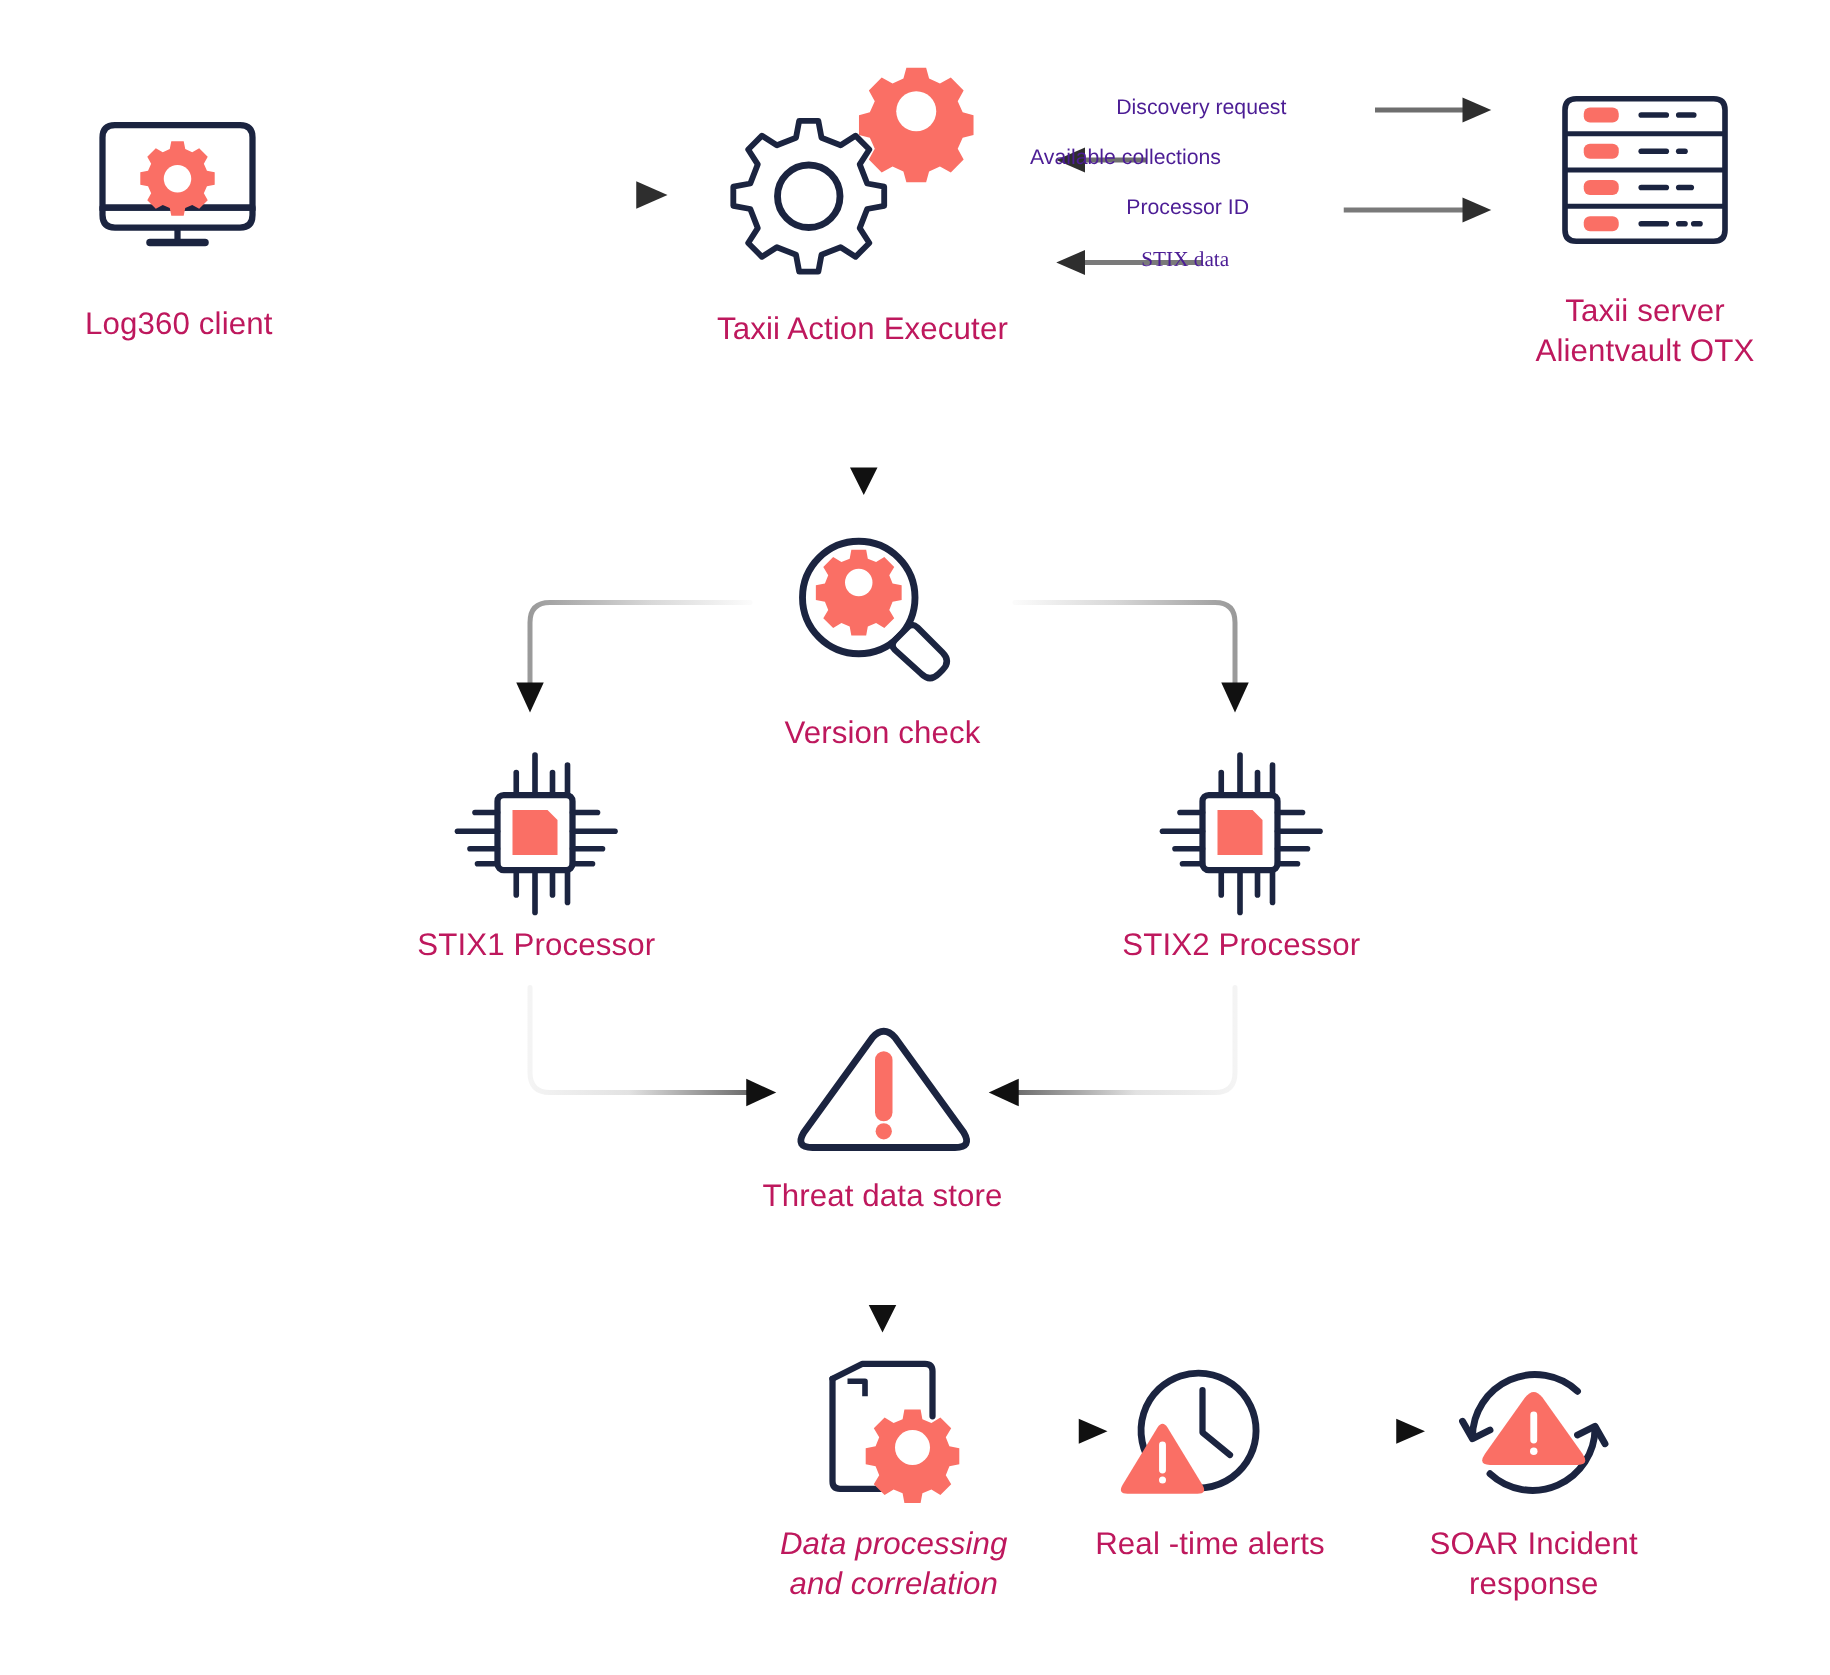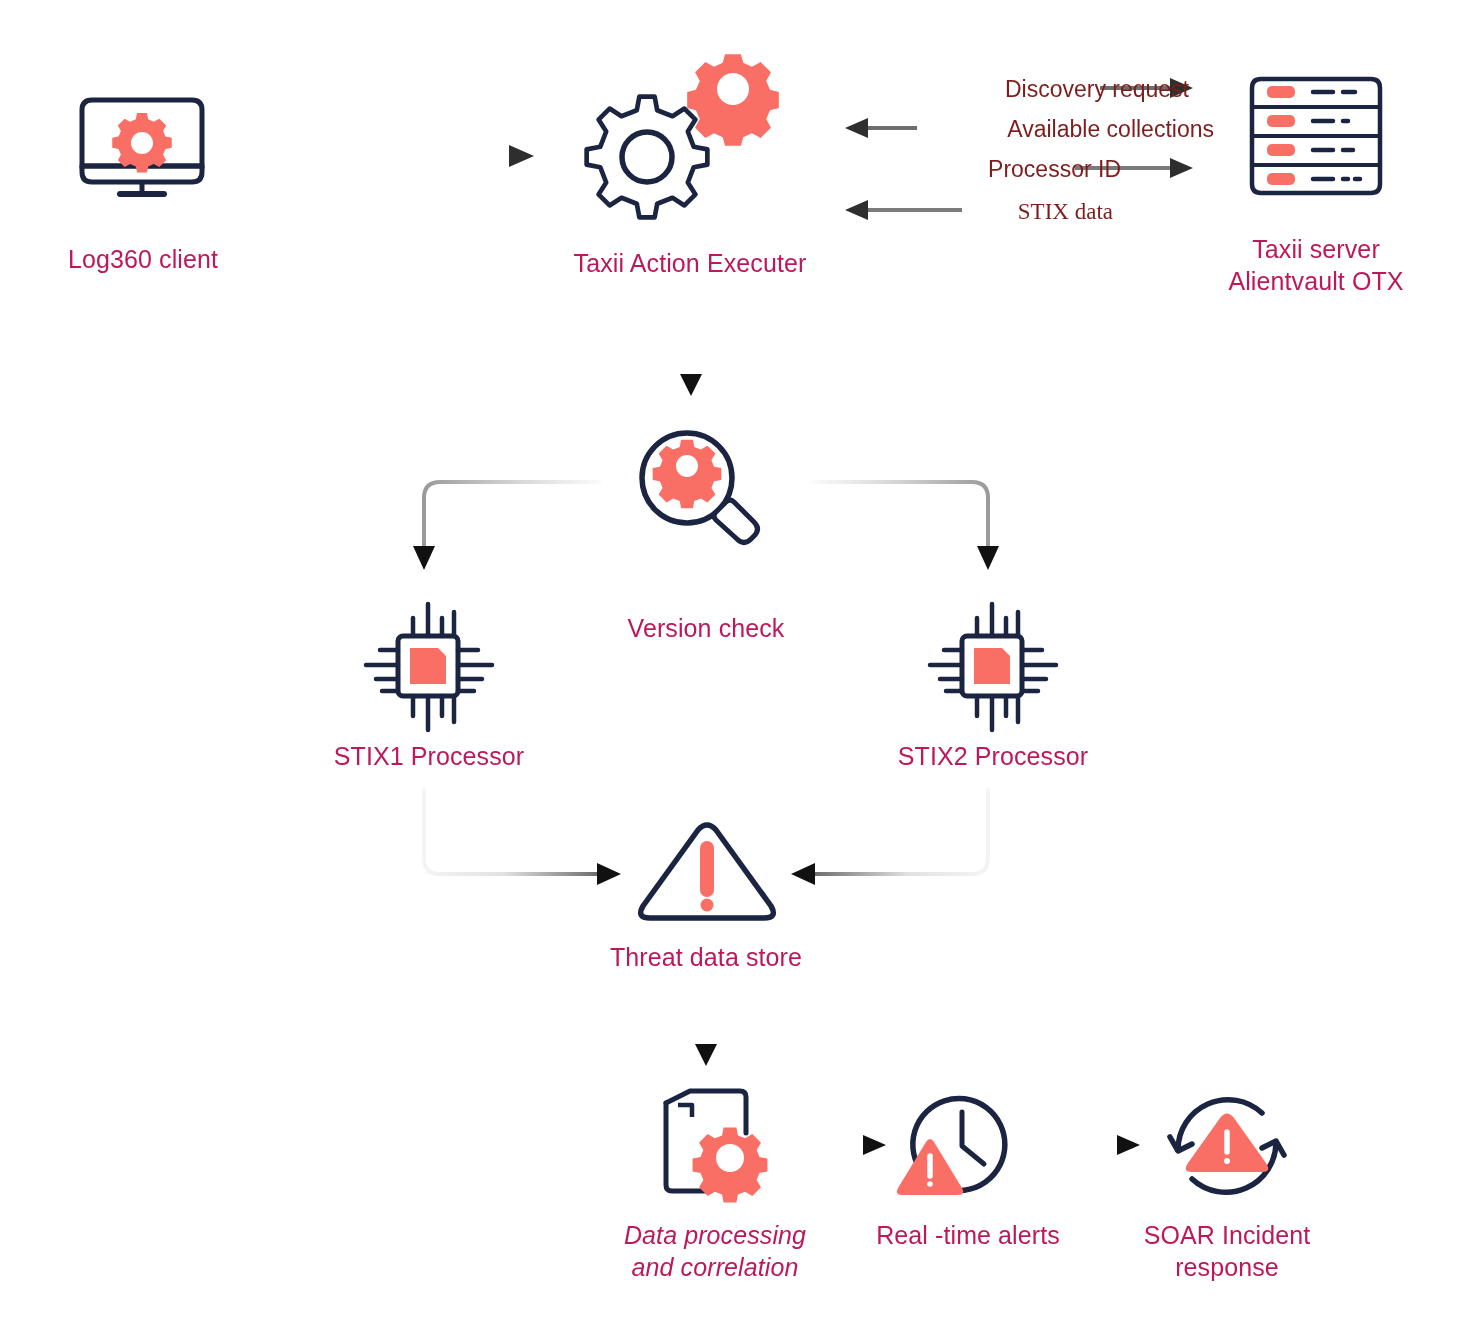--- a/index.html
+++ b/index.html
@@ -30,23 +30,23 @@
     text-align: center;
     color: #be185d;
     font-size: 25px;
     line-height: 1.28;
     letter-spacing: 0.1px;
     white-space: pre-line;
     font-family: "Liberation Sans", sans-serif;
   }
   .arrow-label {
     position: absolute;
-    text-align: right;
-    color: #7f1d1d;
-    font-size: 23px;
+    text-align: left;
+    color: #4c1d95;
+    font-size: 17px;
     line-height: 1.2;
     white-space: nowrap;
     font-family: "Liberation Sans", sans-serif;
   }
   svg { display: block; overflow: visible; }
 </style>
 </head>
 <body>
 
 <div id="canvas">
@@ -154,21 +154,21 @@
       <polygon points="863,1135 886,1145 863,1155" fill="#111111"></polygon>
     </g>
 
     <g>
       <line x1="1062" y1="1145" x2="1122" y2="1145" stroke="url(#gradR)" stroke-width="4"></line>
       <polygon points="1117,1135 1140,1145 1117,1155" fill="#111111"></polygon>
     </g>
   </svg>
 
   <div class="arrow-label" style="left:893px; top:76px; width:296px;">Discovery request</div>
-  <div class="arrow-label" style="left:884px; top:116px; width:330px;">Available collections</div>
+  <div class="arrow-label" style="left:824px; top:116px; width:330px;">Available collections</div>
   <div class="arrow-label" style="left:901px; top:156px; width:220px;">Processor ID</div>
   <div class="arrow-label" style="left:913px; top:198px; width:200px;font-family:Liberation Serif, serif;">STIX data</div>
 
   <div class="node">
     <div class="icon-wrap" style="left:72px; top:88px; width:140px; height:115px;">
       <svg viewBox="0 0 140 115" width="140" height="115">
         <path d="M10 22 Q10 12 20 12 L120 12 Q130 12 130 22 L130 78 L10 78 Z" fill="none" stroke="#1b2440" stroke-width="5" stroke-linecap="round"></path>
         <path d="M10 78 L130 78 L130 84 Q130 94 120 94 L20 94 Q10 94 10 84 Z" fill="none" stroke="#1b2440" stroke-width="5" stroke-linejoin="round"></path>
         <line x1="70" y1="94" x2="70" y2="104" stroke="#1b2440" stroke-width="5"></line>
         <line x1="48" y1="106" x2="92" y2="106" stroke="#1b2440" stroke-width="6" stroke-linecap="round"></line>
@@ -230,21 +230,21 @@
       <svg viewBox="0 0 140 125" width="140" height="125">
         <circle cx="57" cy="50" r="45" fill="#ffffff" stroke="#1b2440" stroke-width="5.5"></circle>
         <path d="M90 83 L117 110" stroke="#1b2440" stroke-width="5.5" stroke-linecap="round"></path>
         <path d="M86 92 Q82 88 86 84 L96 74 Q100 70 104 74 L124 94 Q131 101 124 108 L121 111 Q114 118 107 111 Z" fill="#ffffff" stroke="#1b2440" stroke-width="5" stroke-linejoin="round"></path>
         <g transform="translate(57,50)">
           <path d="M -9,-40 L 9,-40 L 11,-29 L 21,-25 L 31,-31 L 43,-19 L 37,-9 L 41,1 L 52,3 L 52,21 L 41,23 L 37,33 L 43,43 L 31,55 L 21,49 L 11,53 L 9,64 L -9,64 L -11,53 L -21,49 L -31,55 L -43,43 L -37,33 L -41,23 L -52,21 L -52,3 L -41,1 L -37,-9 L -43,-19 L -31,-31 L -21,-25 L -11,-29 Z" transform="scale(0.66) translate(0,-18)" fill="#fa6f65"></path>
           <circle cx="0" cy="-12" r="11" fill="#ffffff"></circle>
         </g>
       </svg>
     </div>
-    <div class="label" style="left:581px; top:570px; width:250px;margin-top:42px;">Version check</div>
+    <div class="label" style="left:581px; top:570px; width:250px;">Version check</div>
   </div>
 
   <div class="node">
     <div class="icon-wrap" style="left:354px; top:592px; width:148px; height:148px;">
       <svg viewBox="0 0 148 148" width="148" height="148">
         <rect x="44" y="44" width="60" height="60" rx="5" fill="#ffffff" stroke="#1b2440" stroke-width="5"></rect>
         <path d="M56 56 L84 56 L92 64 L92 92 L56 92 Z" fill="#fa6f65"></path>
 
         <line x1="59" y1="26" x2="59" y2="44" stroke="#1b2440" stroke-width="4.5" stroke-linecap="round"></line>
         <line x1="74" y1="12" x2="74" y2="44" stroke="#1b2440" stroke-width="4.5" stroke-linecap="round"></line>

